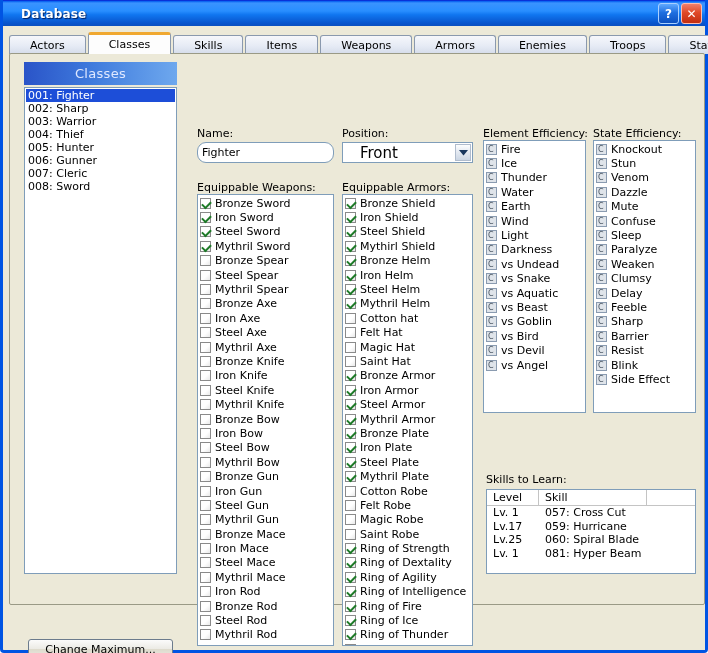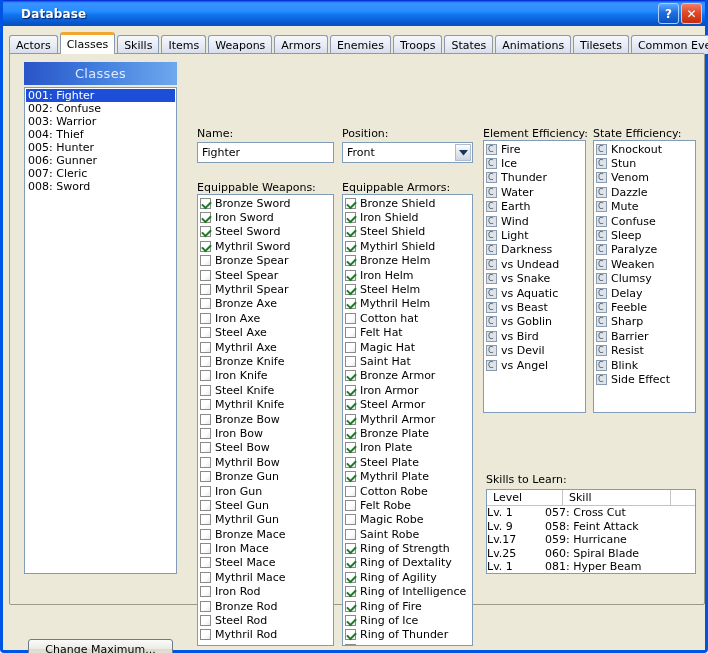--- a/index.html
+++ b/index.html
@@ -57,21 +57,21 @@
   }
 
   
   #tabstrip {
     position: absolute; left: 6px; top: 32px;
     width: 696px; height: 22px;
     display: flex; align-items: flex-end;
   }
   .tab {
     height: 19px;
-    padding: 0 6px;
+    padding: 0 20px;
     margin-right: 2px;
     font-size: 11px;
     color: #000;
     background: linear-gradient(to bottom, #f6f7fb 0%, #e6ebf5 55%, #d5dcea 100%);
     border: 1px solid #8a99ae;
     border-bottom: none;
     border-radius: 3px 3px 0 0;
     display: flex; align-items: center;
     cursor: default; white-space: nowrap;
   }
@@ -142,23 +142,23 @@
     font-size: 11px;
     display: flex; align-items: center;
     padding-left: 4px;
     cursor: text;
   }
 
   .combobox {
     position: absolute;
     background: #fff;
     border: 1px solid #7f9db9;
-    font-size: 11px;
+    font-size: 15px;
     display: flex; align-items: center;
-    padding-left: 4px;
+    padding-left: 17px;
     cursor: default;
   }
   .combobox .arrowbox {
     position: absolute; right: 1px; top: 1px; bottom: 1px;
     width: 16px;
     background: linear-gradient(to bottom, #fdfefe, #e5eaf2 45%, #cbd6e4);
     border: 1px solid #b0bccd;
     display: flex; align-items: center; justify-content: center;
   }
   .arrowbox svg { display: block; }
@@ -223,25 +223,25 @@
     overflow: hidden;
   }
   .skills-head { display: flex; height: 16px; border-bottom: 1px solid #c4c4c4; }
   .skills-head div {
     font-size: 11px;
     padding-left: 6px;
     display: flex; align-items: center;
     border-right: 1px solid #c4c4c4;
     background: #fff;
   }
-  .sh-level { width: 76px; }
+  .sh-level { width: 52px; }
   .sh-skill { width: 108px; }
   .sh-blank { flex: 1; border-right: none !important; }
   .skill-row { display: flex; height: 13.5px; font-size: 11px; }
-  .skill-row .lv { width: 52px; }
+  .skill-row .lv { width: 52px; padding-left: 6px; }
   .skill-row .sk { flex: 1; padding-left: 6px; }
 
   
   #footer {
     position: absolute; left: 0; bottom: 0;
     width: 702px; height: 44px;
   }
   .dlgbtn {
     position: absolute;
     width: 57px; height: 21px;
@@ -309,31 +309,31 @@
       <div class="tab">
         <span>Common Events</span>
       </div>
     </div>
 
   <div id="page">
 
     <div id="classes-header">Classes</div>
     <div id="classes-list">
         <div class="class-item selected">001: Fighter</div>
-        <div class="class-item">002: Confuse</div>
+        <div class="class-item">002: Sharp</div>
         <div class="class-item">003: Warrior</div>
         <div class="class-item">004: Thief</div>
         <div class="class-item">005: Hunter</div>
         <div class="class-item">006: Gunner</div>
         <div class="class-item">007: Cleric</div>
         <div class="class-item">008: Sword</div>
       </div>
 
     <div class="field-label" style="left:187px; top:73px;">Name:</div>
-    <div class="textbox" style="left:187px; top:88px; width:137px; height:21px;">Fighter</div>
+    <div class="textbox" style="left:187px; top:88px; width:137px; height:21px;border-radius:9px;">Fighter</div>
 
     <div class="field-label" style="left:332px; top:73px;">Position:</div>
     <div class="combobox" style="left:332px; top:88px; width:131px; height:21px;">
       <span>Front</span>
       <span class="arrowbox">
         <svg width="9" height="6" viewBox="0 0 9 6">
             <path d="M0 0 L4.5 5.5 L9 0 Z" fill="#17365d"></path>
           </svg>
       </span>
     </div>
@@ -742,24 +742,20 @@
     <div id="skills-grid">
       <div class="skills-head">
         <div class="sh-level">Level</div>
         <div class="sh-skill">Skill</div>
         <div class="sh-blank"></div>
       </div>
       <div id="skills-body">
           <div class="skill-row">
             <div class="lv">Lv. 1</div>
             <div class="sk">057: Cross Cut</div>
-          </div>
-          <div class="skill-row">
-            <div class="lv">Lv. 9</div>
-            <div class="sk">058: Feint Attack</div>
           </div>
           <div class="skill-row">
             <div class="lv">Lv.17</div>
             <div class="sk">059: Hurricane</div>
           </div>
           <div class="skill-row">
             <div class="lv">Lv.25</div>
             <div class="sk">060: Spiral Blade</div>
           </div>
           <div class="skill-row">

